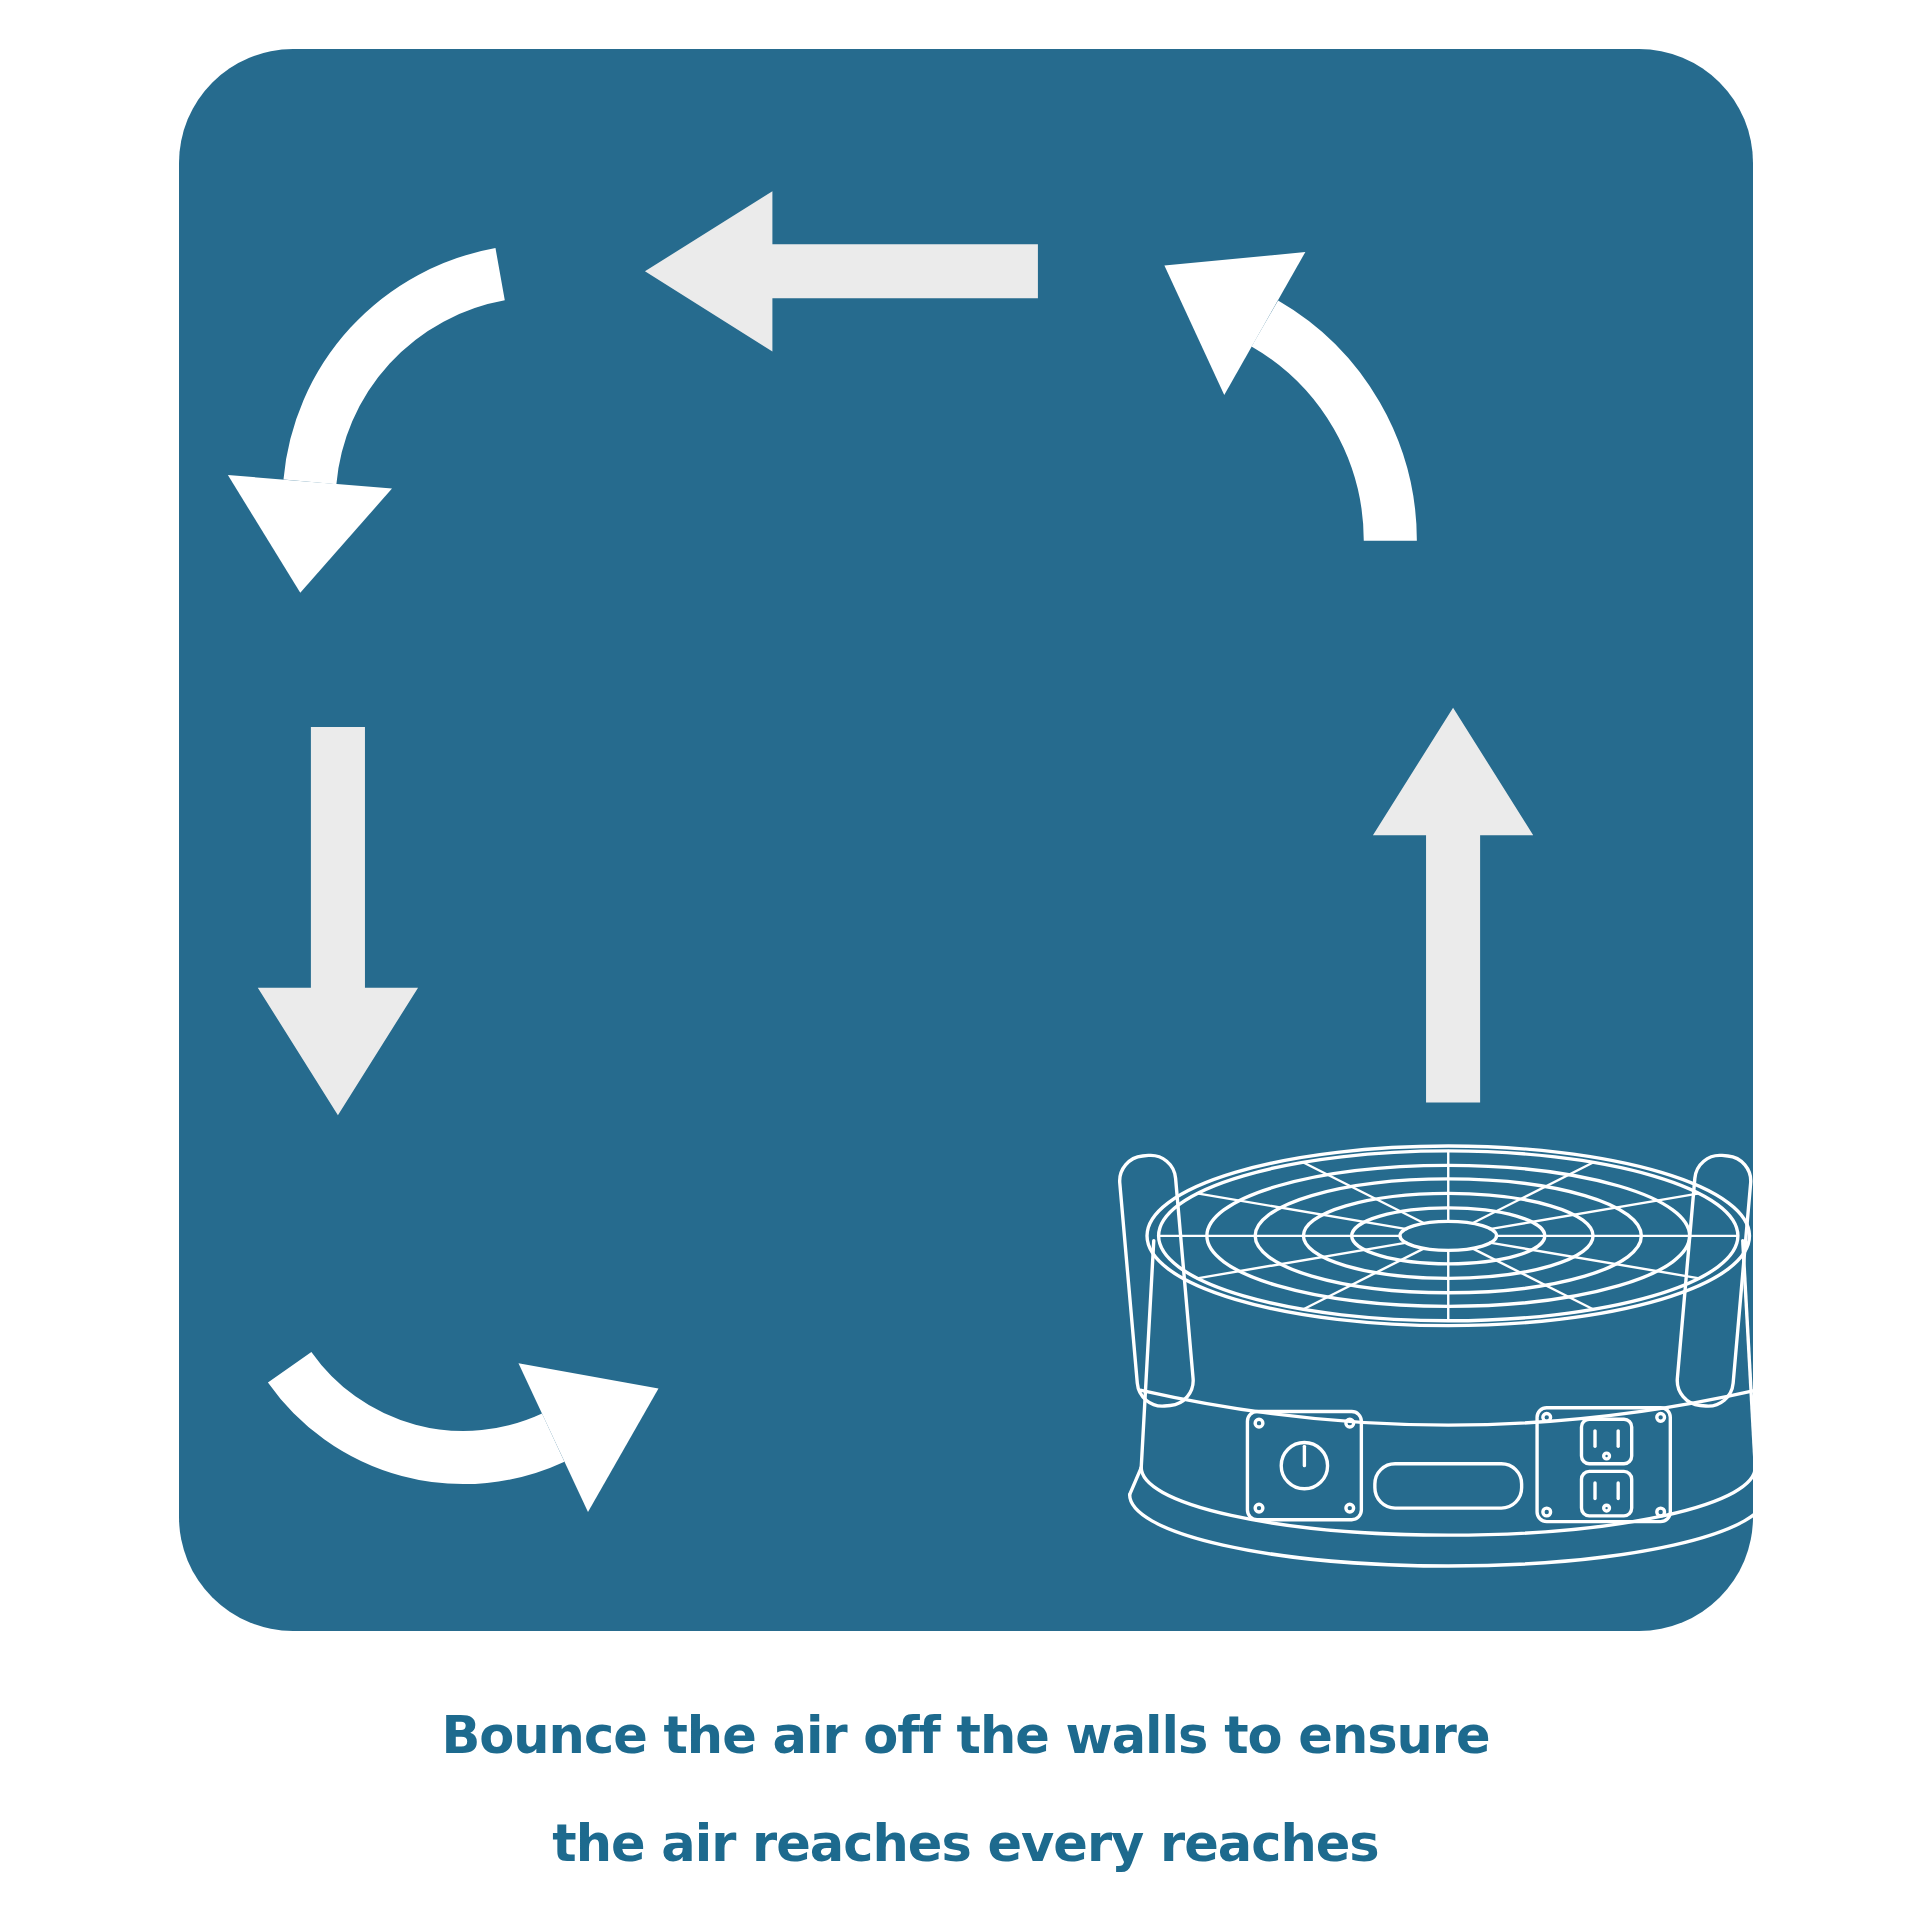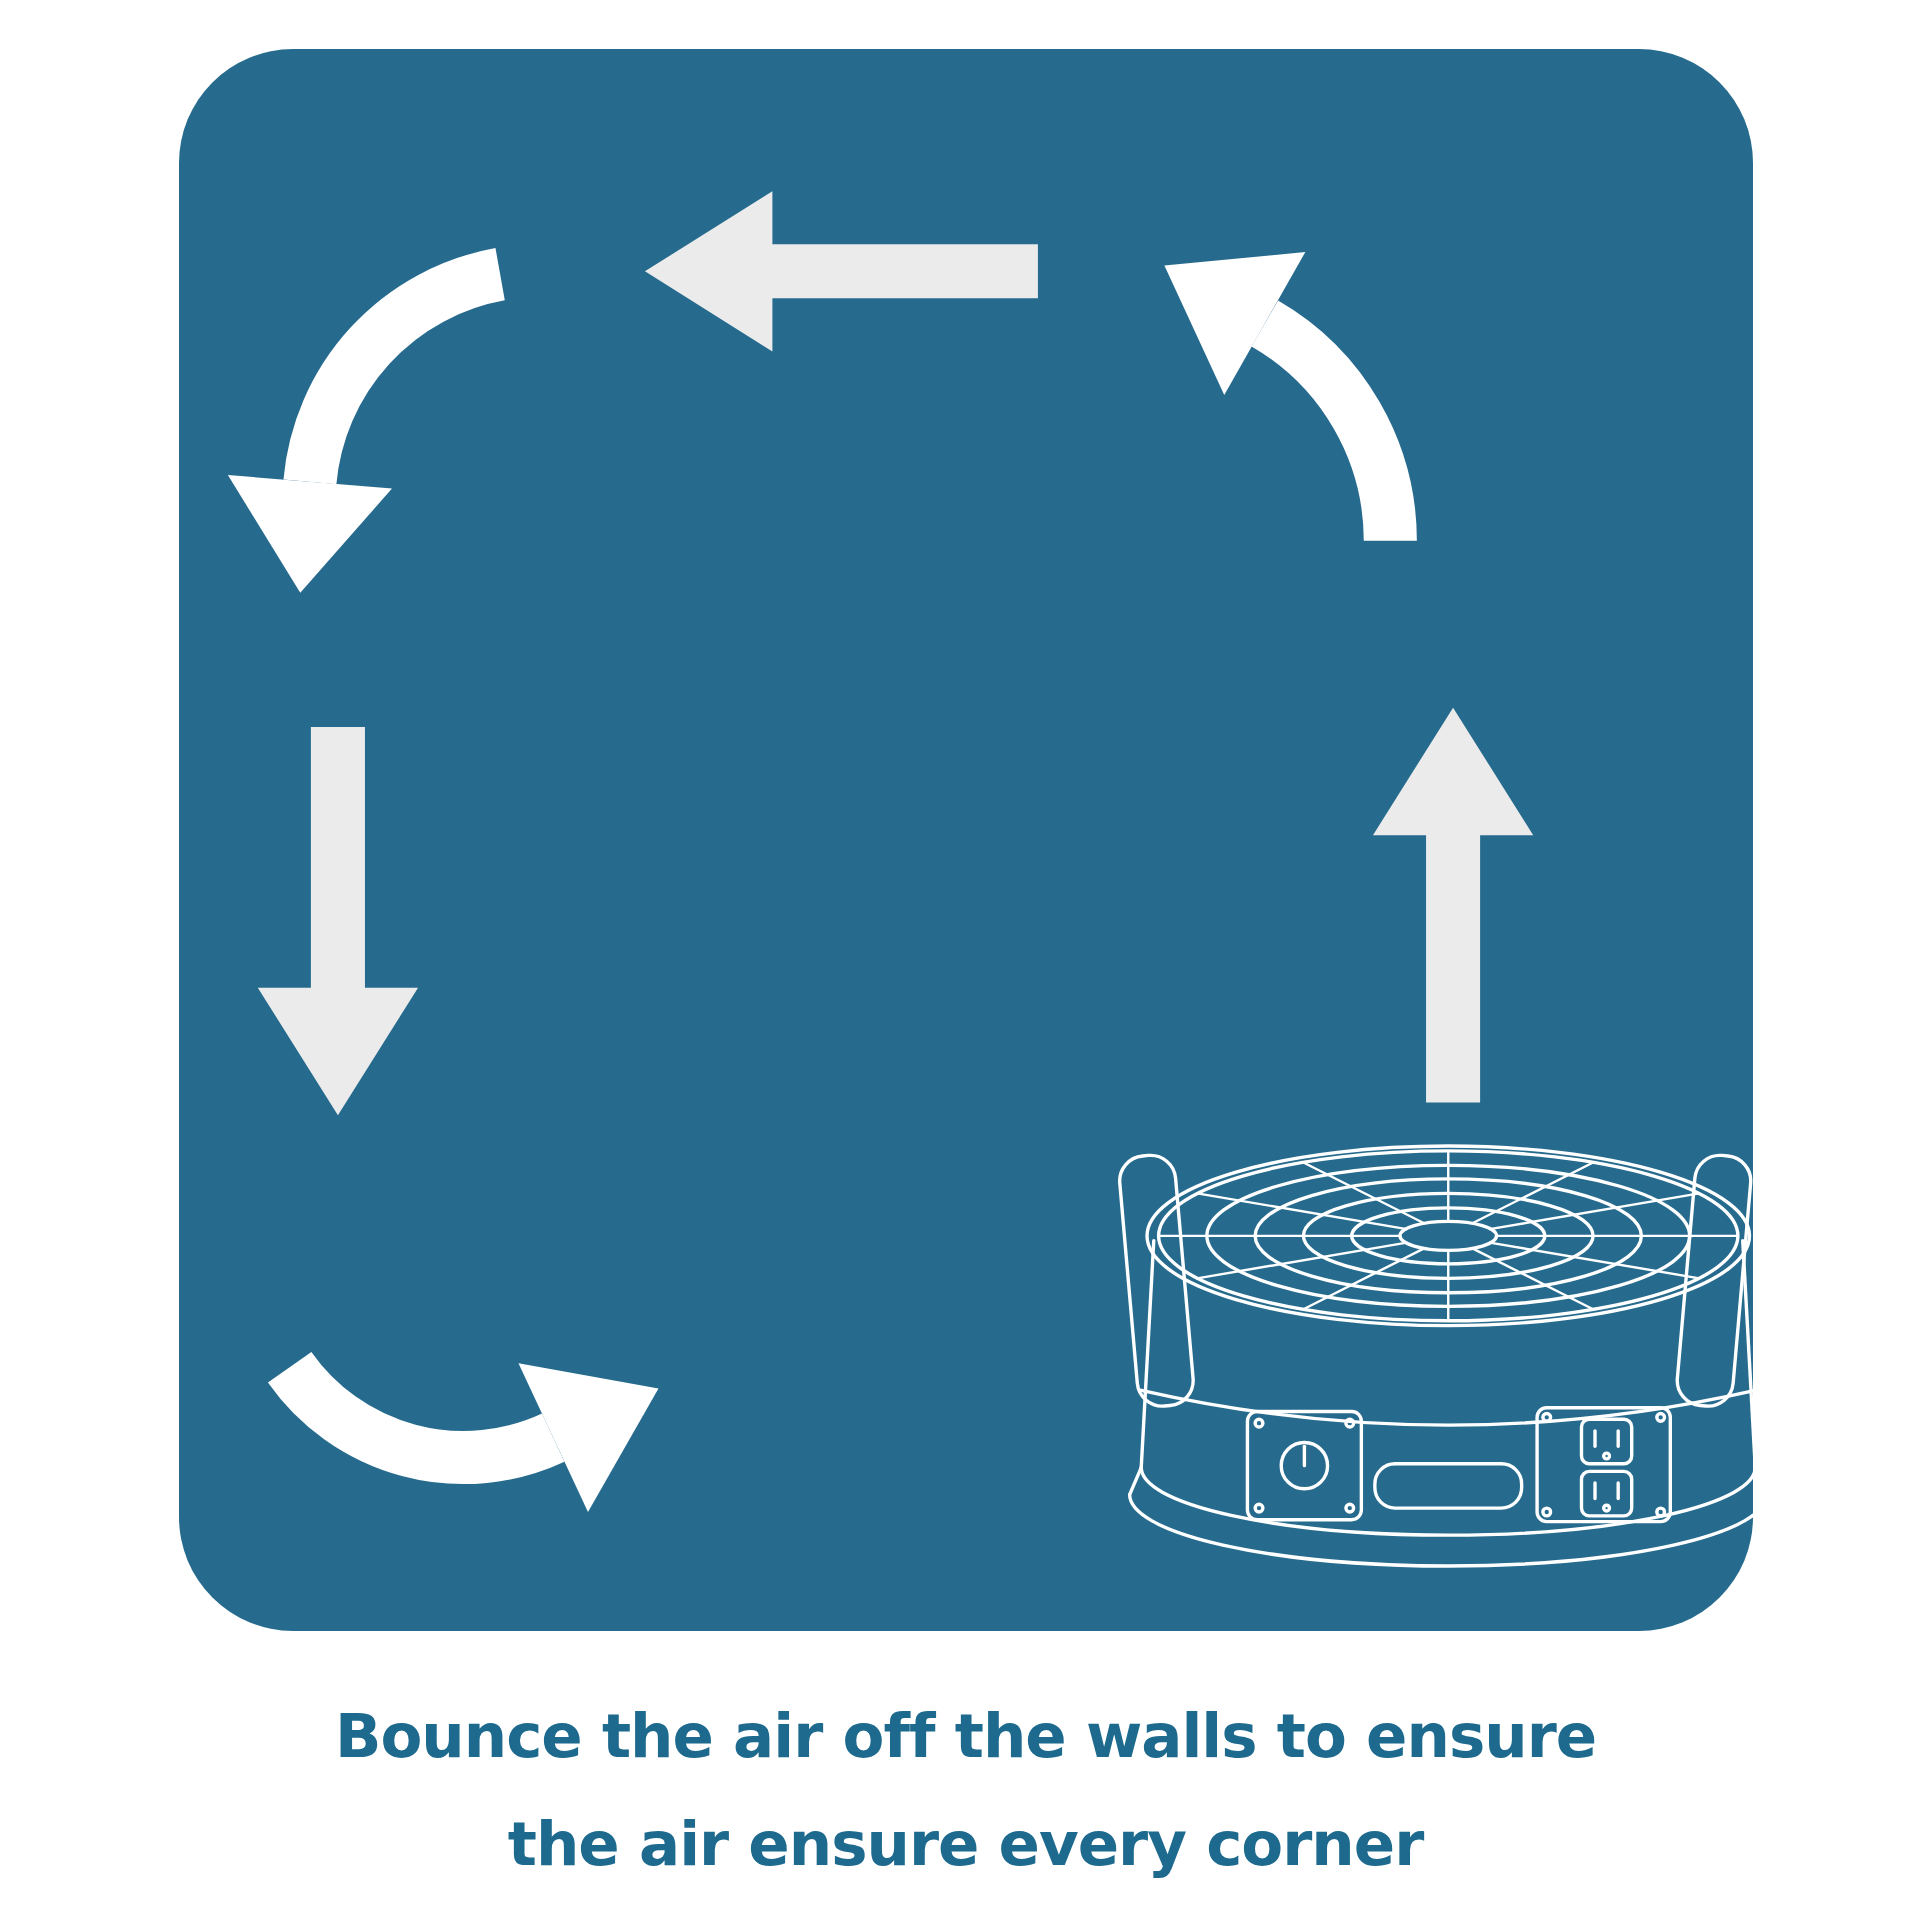--- a/index.html
+++ b/index.html
@@ -35,21 +35,21 @@
     height: 1931px;
   }
   .caption {
     position: absolute;
     left: 0;
     top: 1682px;
     width: 1931px;
     text-align: center;
     color: var(--caption, #1d6a8e);
     font-weight: 700;
-    font-size: 61px;
+    font-size: 51px;
     line-height: 108px;
     letter-spacing: -1px;
   }
 </style>
 </head>
 <body>
 
 <div class="canvas">
 
   <div class="room-panel"></div>
@@ -147,17 +147,17 @@
         <circle cx="1602" cy="1566" r="4"></circle>
         <circle cx="1720" cy="1566" r="4"></circle>
       </g>
 
       <rect x="1424" y="1516" width="152" height="46" rx="21"></rect>
     </g>
   </svg>
 
   <div class="caption">
     <div>Bounce the air off the walls to ensure</div>
-    <div>the air ensure every corner</div>
+    <div>the air reaches every reaches</div>
   </div>
 
 </div>
 
 
 </body></html>

